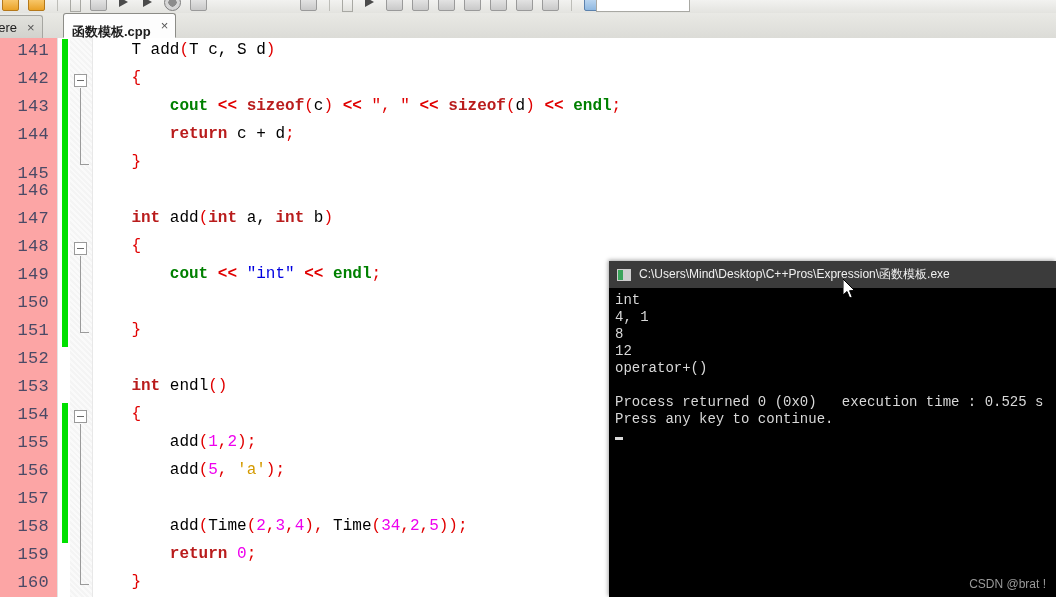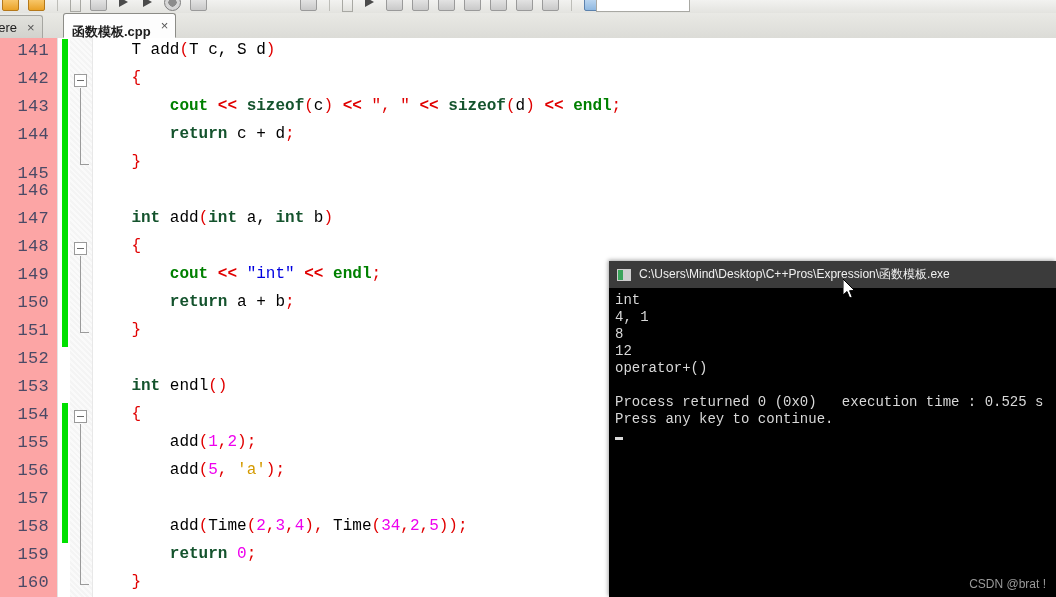--- a/index.html
+++ b/index.html
@@ -165,21 +165,21 @@
   .codeline {
     position: absolute;
     left: 0;
     white-space: pre;
     font-family: "Liberation Mono", monospace;
     font-size: 16px;
     color: #000000;
   }
 
   
-  .kw   { color: #14532d; font-weight: bold; }
+  .kw   { color: #b91c1c; font-weight: bold; }
   .str  { color: #e00000; }
   .strb { color: #0000e0; }
   .chr  { color: #d49a00; }
   .num  { color: #ee00ee; }
   .op   { color: #e00000; font-weight: bold; }
   .brc  { color: #e00000; }
   .cout { color: #008000; font-weight: bold; }
   .plain{ color: #000000; }
   .paren{ color: #e00000; }
 
@@ -373,21 +373,20 @@
     <div class="codearea" id="codearea">
         <div class="codeline" style="top: 3px;"><span class="plain">    </span><span class="plain">T</span><span class="plain"> add</span><span class="paren">(</span><span class="plain">T c, S d</span><span class="paren">)</span></div>
         <div class="codeline" style="top: 31px;"><span class="plain">    </span><span class="brc">{</span></div>
         <div class="codeline" style="top: 59px;"><span class="plain">        </span><span class="cout">cout</span><span class="plain"> </span><span class="op">&lt;&lt;</span><span class="plain"> </span><span class="kw">sizeof</span><span class="paren">(</span><span class="plain">c</span><span class="paren">)</span><span class="plain"> </span><span class="op">&lt;&lt;</span><span class="plain"> </span><span class="str">", "</span><span class="plain"> </span><span class="op">&lt;&lt;</span><span class="plain"> </span><span class="kw">sizeof</span><span class="paren">(</span><span class="plain">d</span><span class="paren">)</span><span class="plain"> </span><span class="op">&lt;&lt;</span><span class="plain"> </span><span class="cout">endl</span><span class="brc">;</span></div>
         <div class="codeline" style="top: 87px;"><span class="plain">        </span><span class="kw">return</span><span class="plain"> c + d</span><span class="brc">;</span></div>
         <div class="codeline" style="top: 115px;"><span class="plain">    </span><span class="brc">}</span></div>
         <div class="codeline" style="top: 143px;"></div>
         <div class="codeline" style="top: 171px;"><span class="plain">    </span><span class="kw">int</span><span class="plain"> add</span><span class="paren">(</span><span class="kw">int</span><span class="plain"> a, </span><span class="kw">int</span><span class="plain"> b</span><span class="paren">)</span></div>
         <div class="codeline" style="top: 199px;"><span class="plain">    </span><span class="brc">{</span></div>
         <div class="codeline" style="top: 227px;"><span class="plain">        </span><span class="cout">cout</span><span class="plain"> </span><span class="op">&lt;&lt;</span><span class="plain"> </span><span class="strb">"int"</span><span class="plain"> </span><span class="op">&lt;&lt;</span><span class="plain"> </span><span class="cout">endl</span><span class="brc">;</span></div>
-        <div class="codeline" style="top: 255px;"><span class="plain">        </span><span class="kw">return</span><span class="plain"> a + b</span><span class="brc">;</span></div>
         <div class="codeline" style="top: 283px;"><span class="plain">    </span><span class="brc">}</span></div>
         <div class="codeline" style="top: 311px;"></div>
         <div class="codeline" style="top: 339px;"><span class="plain">    </span><span class="kw">int</span><span class="plain"> endl</span><span class="paren">()</span></div>
         <div class="codeline" style="top: 367px;"><span class="plain">    </span><span class="brc">{</span></div>
         <div class="codeline" style="top: 395px;"><span class="plain">        </span><span class="plain">add</span><span class="paren">(</span><span class="num">1</span><span class="paren">,</span><span class="num">2</span><span class="paren">)</span><span class="brc">;</span></div>
         <div class="codeline" style="top: 423px;"><span class="plain">        </span><span class="plain">add</span><span class="paren">(</span><span class="num">5</span><span class="paren">, </span><span class="chr">'a'</span><span class="paren">)</span><span class="brc">;</span></div>
         <div class="codeline" style="top: 479px;"><span class="plain">        </span><span class="plain">add</span><span class="paren">(</span><span class="plain">Time</span><span class="paren">(</span><span class="num">2</span><span class="paren">,</span><span class="num">3</span><span class="paren">,</span><span class="num">4</span><span class="paren">), </span><span class="plain">Time</span><span class="paren">(</span><span class="num">34</span><span class="paren">,</span><span class="num">2</span><span class="paren">,</span><span class="num">5</span><span class="paren">))</span><span class="brc">;</span></div>
         <div class="codeline" style="top: 507px;"><span class="plain">        </span><span class="kw">return</span><span class="plain"> </span><span class="num">0</span><span class="brc">;</span></div>
         <div class="codeline" style="top: 535px;"><span class="plain">    </span><span class="brc">}</span></div>
         <div class="codeline" style="top: 563px;"></div>

